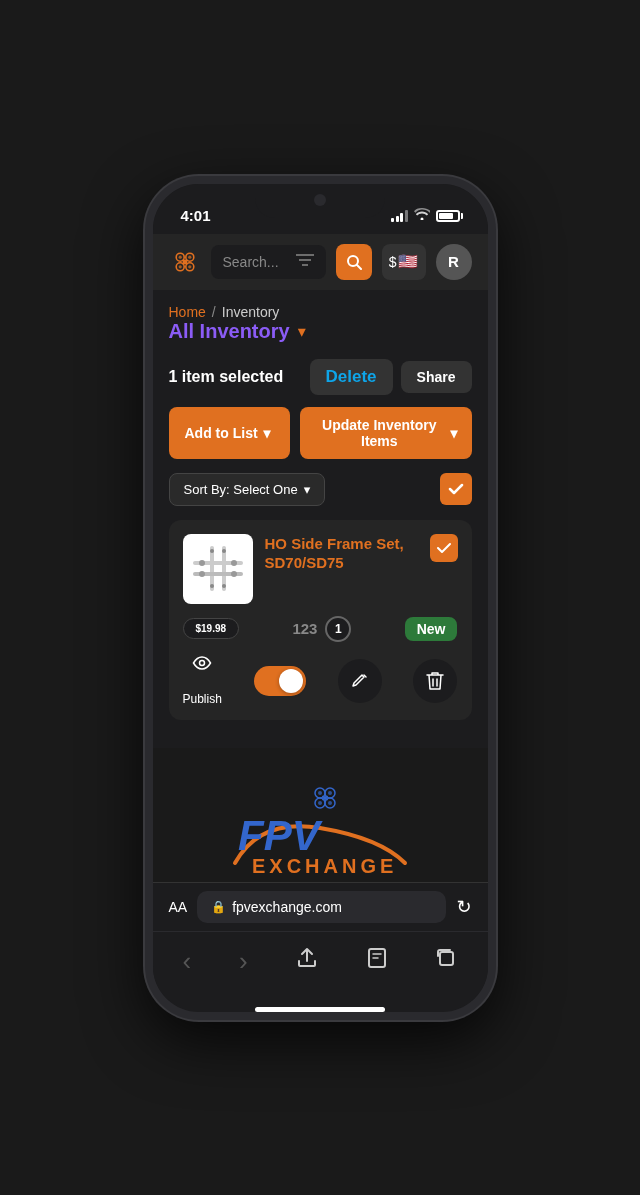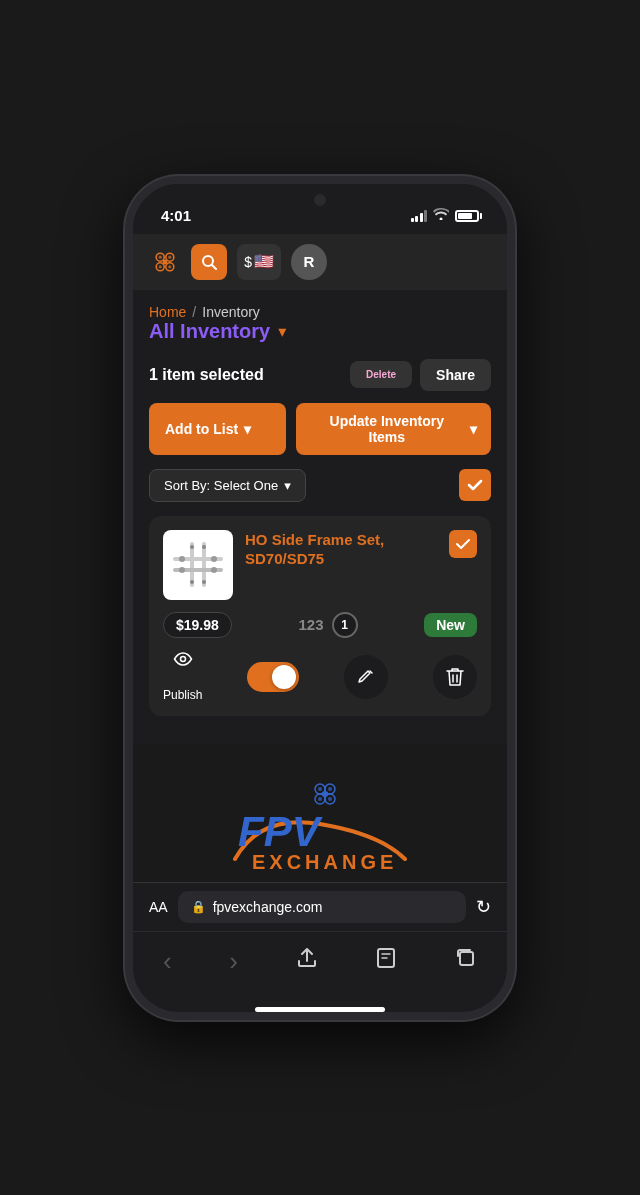--- a/index.html
+++ b/index.html
@@ -7,21 +7,21 @@
     body {
       background: #1a1a1a;
       display: flex;
       justify-content: center;
       align-items: center;
       min-height: 100vh;
       font-family: -apple-system, BlinkMacSystemFont, 'Helvetica Neue', sans-serif;
     }
 
     .phone-frame {
-      width: 390px;
+      width: 351px;
       height: 844px;
       background: #1c1c1e;
       border-radius: 54px;
       border: 8px solid #2a2a2e;
       box-shadow: 0 0 0 2px #3a3a3e, 0 20px 60px rgba(0,0,0,0.8);
       position: relative;
       overflow: hidden;
       display: flex;
       flex-direction: column;
     }
@@ -263,25 +263,25 @@
       gap: 8px;
     }
     .selection-count {
       color: white;
       font-size: 16px;
       font-weight: 600;
       flex: 1;
     }
     .btn-delete {
       background: #333;
-      color: #f9a8d4;
+      color: #0ea5e9;
       border: none;
       border-radius: 8px;
       padding: 8px 16px;
-      font-size: 10px;
+      font-size: 17px;
       font-weight: 600;
       cursor: pointer;
     }
     .btn-share {
       background: #333;
       color: white;
       border: none;
       border-radius: 8px;
       padding: 8px 16px;
       font-size: 14px;
@@ -407,21 +407,21 @@
       align-items: center;
       justify-content: space-between;
       margin-bottom: 14px;
     }
     .item-price {
       background: #1c1c1e;
       border: 1px solid #444;
       border-radius: 20px;
       padding: 4px 12px;
       color: white;
-      font-size: 14px;
+      font-size: 10px;
       font-weight: 600;
     }
     .item-sku-qty {
       display: flex;
       align-items: center;
       gap: 8px;
     }
     .sku-icon {
       color: #888;
       font-size: 12px;
@@ -628,20 +628,30 @@
           <line x1="17" y1="23" x2="20" y2="20" stroke="#e07020" stroke-width="1.5"></line>
           <line x1="23" y1="23" x2="20" y2="20" stroke="#e07020" stroke-width="1.5"></line>
           <circle cx="20" cy="20" r="3" fill="#e07020"></circle>
           <circle cx="14" cy="14" r="2" fill="#e07020" opacity="0.7"></circle>
           <circle cx="26" cy="14" r="2" fill="#e07020" opacity="0.7"></circle>
           <circle cx="14" cy="26" r="2" fill="#e07020" opacity="0.7"></circle>
           <circle cx="26" cy="26" r="2" fill="#e07020" opacity="0.7"></circle>
         </svg>
       </div>
 
+      <div class="search-bar">
+        <span class="search-text">Search...</span>
+        <span class="filter-icon">
+          <svg width="18" height="14" viewBox="0 0 18 14" fill="none">
+            <line x1="0" y1="2" x2="18" y2="2" stroke="#888" stroke-width="1.5"></line>
+            <line x1="3" y1="7" x2="15" y2="7" stroke="#888" stroke-width="1.5"></line>
+            <line x1="6" y1="12" x2="12" y2="12" stroke="#888" stroke-width="1.5"></line>
+          </svg>
+        </span>
+      </div>
 
       <div class="search-btn">
         <svg width="16" height="16" viewBox="0 0 16 16" fill="none">
           <circle cx="7" cy="7" r="5" stroke="white" stroke-width="2"></circle>
           <line x1="11" y1="11" x2="15" y2="15" stroke="white" stroke-width="2" stroke-linecap="round"></line>
         </svg>
       </div>
 
       <div class="currency-btn">
         <span style="color: white; font-size: 14px;">$</span>

